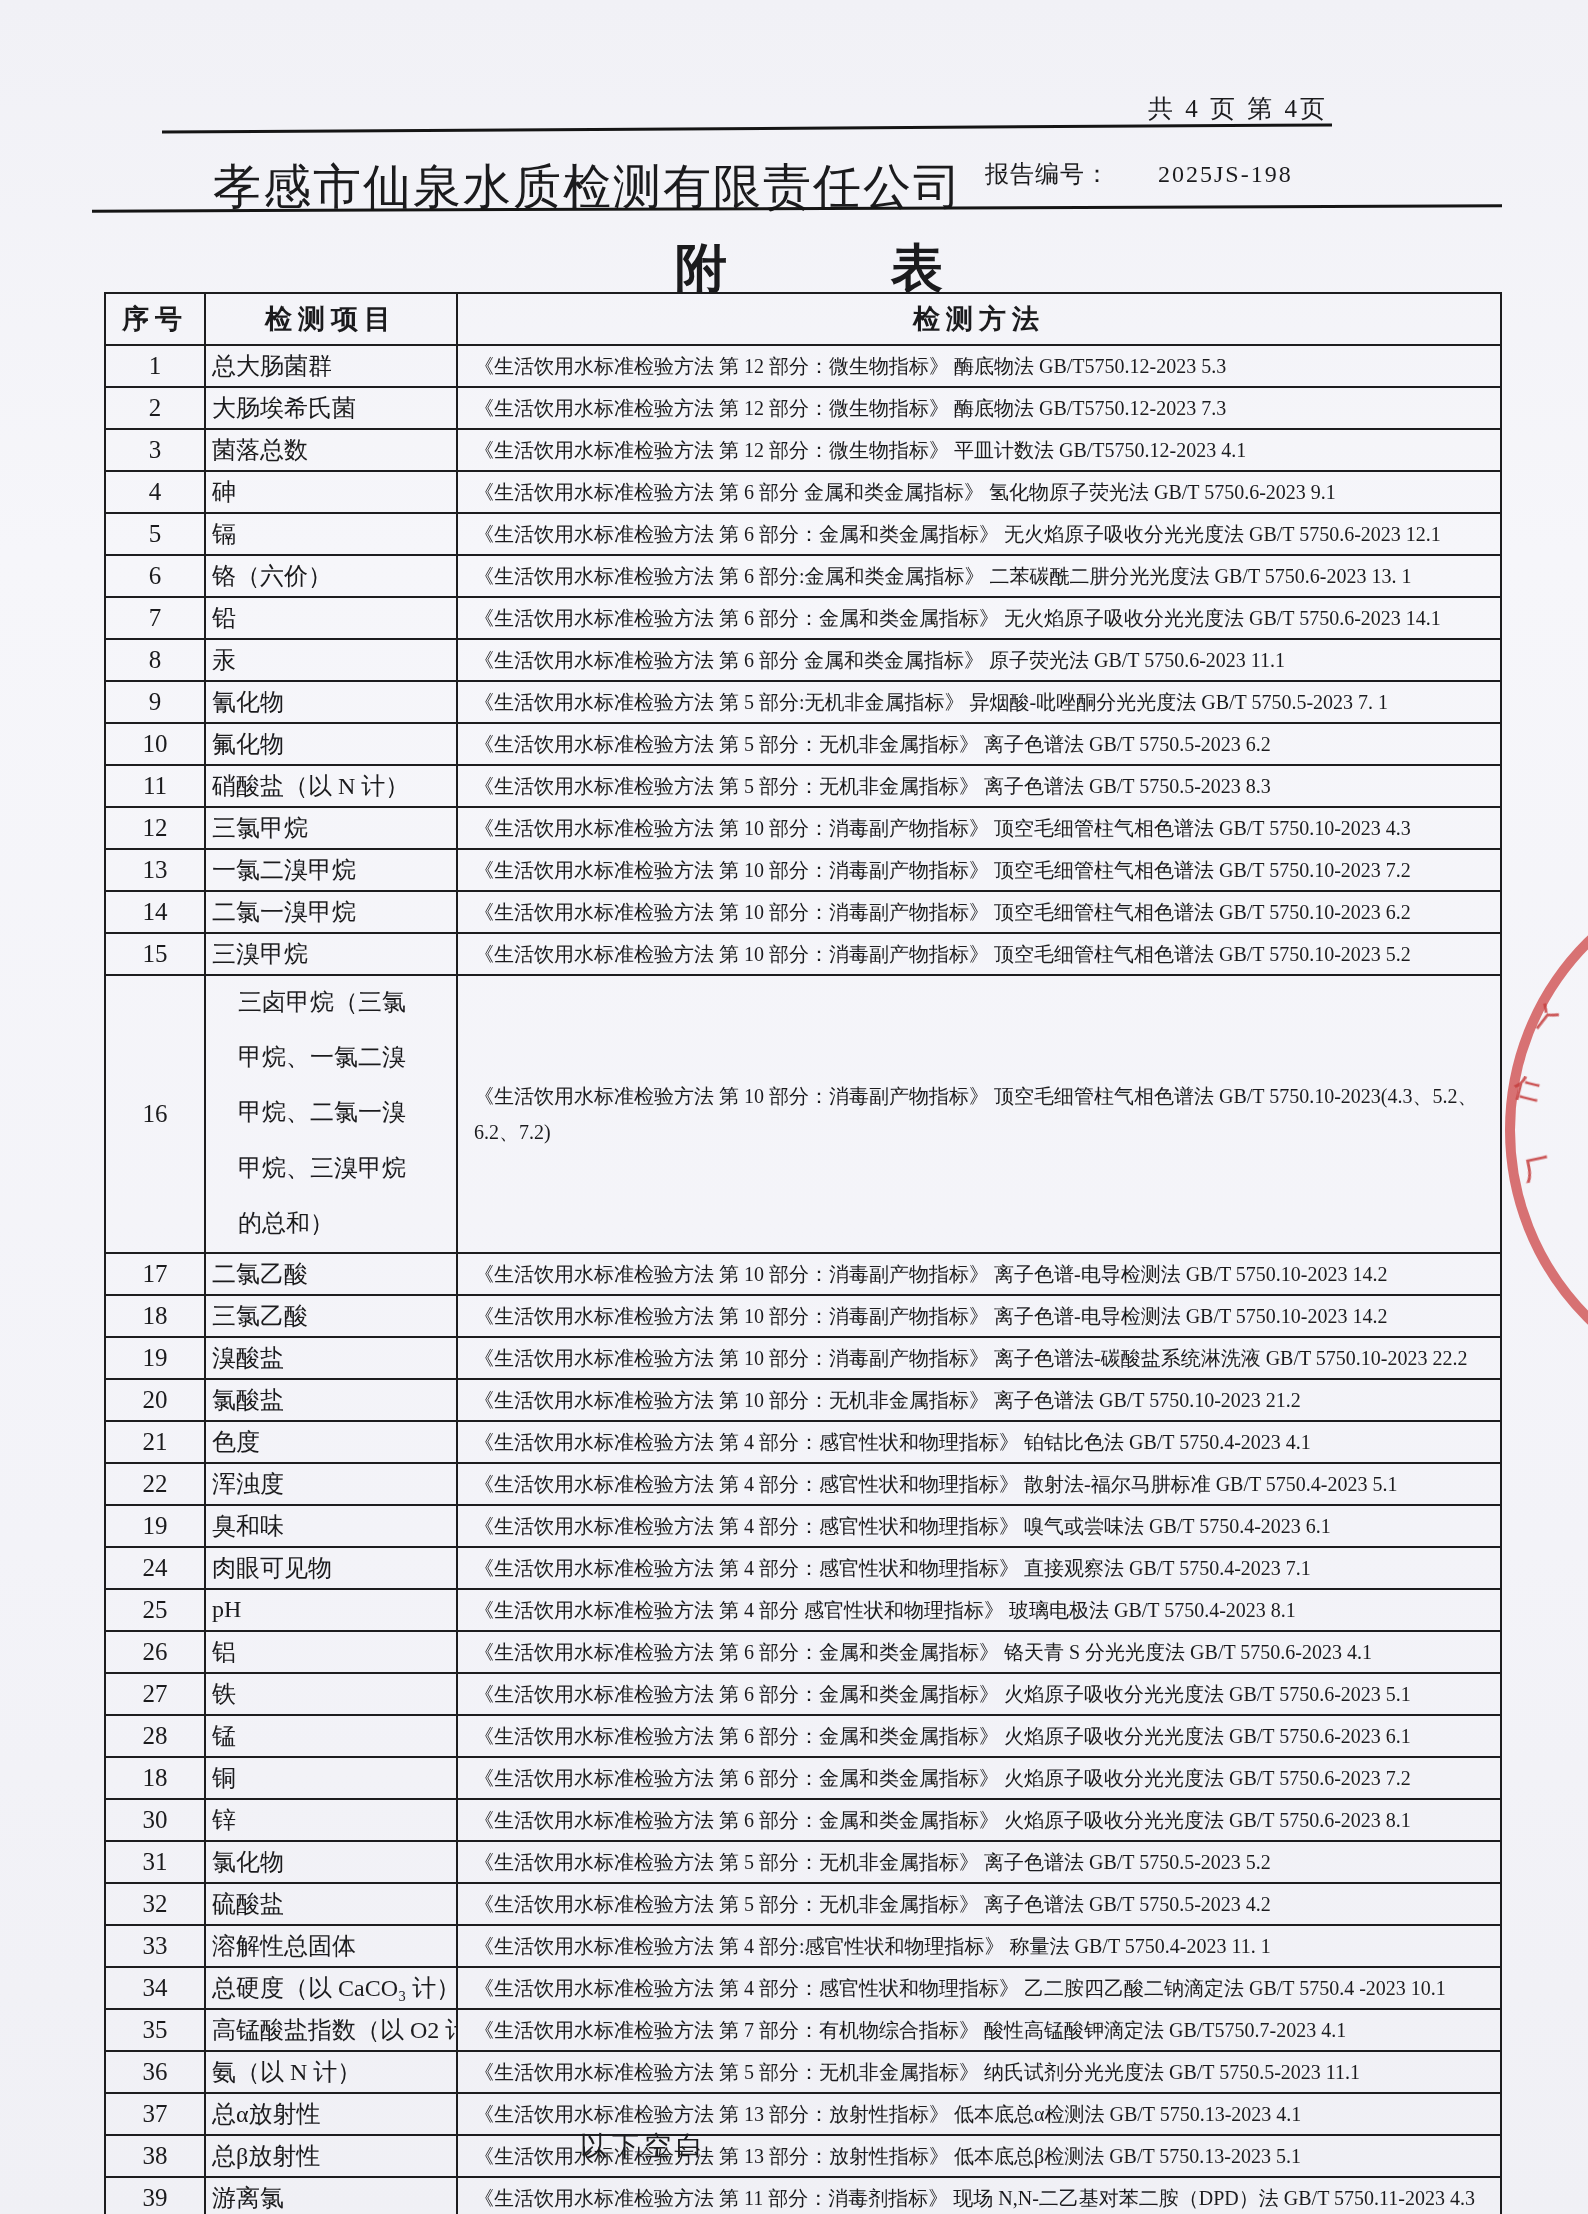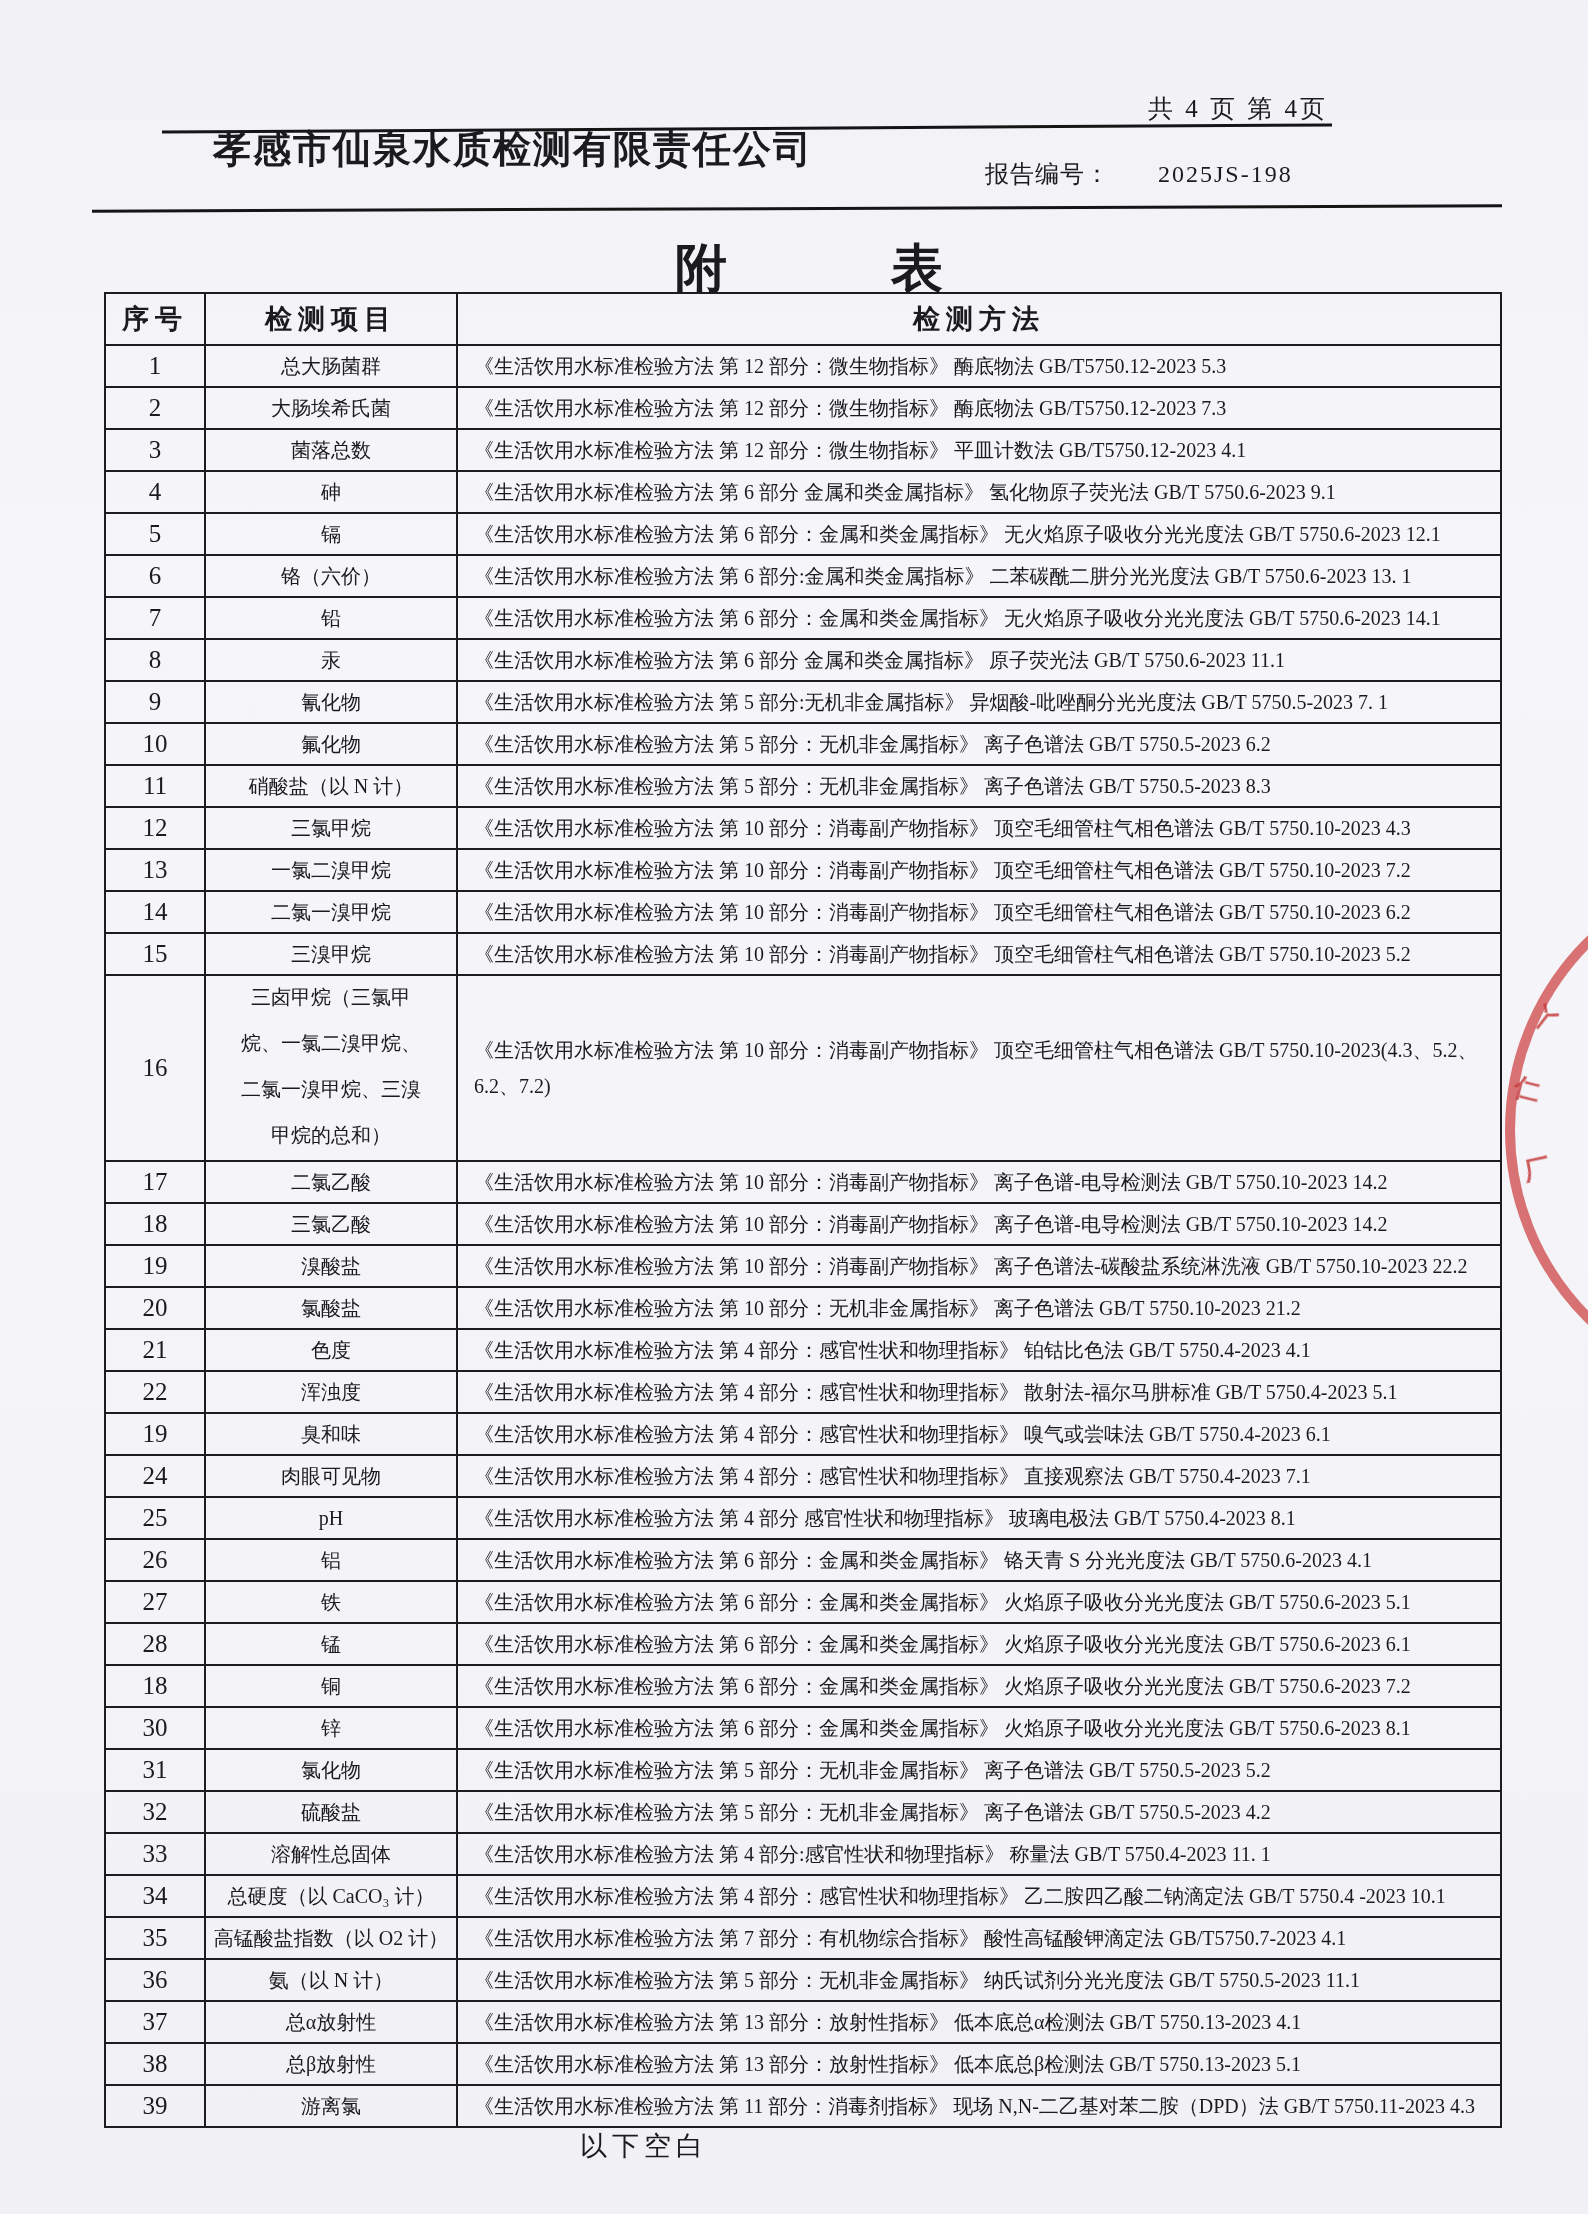--- a/index.html
+++ b/index.html
@@ -11,23 +11,23 @@
     color:#1b1b1d;
   }
   .page-info{
     position:absolute;top:92px;right:260px;
     font-size:25px;letter-spacing:3px;
   }
   .rule{position:absolute;background:#151515;height:3px;}
   .rule-top{top:127px;left:162px;width:1170px;transform:rotate(-0.35deg);}
   .rule-bottom{top:207px;left:92px;width:1410px;transform:rotate(-0.22deg);}
   .company{
-    position:absolute;top:124px;left:213px;
+    position:absolute;top:155px;left:213px;
     font-family:"Liberation Sans","DejaVu Sans",sans-serif;
-    font-weight:bold;font-size:38px;letter-spacing:2px;
+    font-weight:normal;font-size:48px;letter-spacing:2px;
   }
   .report-line{
     position:absolute;top:158px;left:985px;
     font-size:24px;letter-spacing:1px;white-space:nowrap;
   }
   .report-line .val{margin-left:48px;letter-spacing:2px;}
   .title{
     position:absolute;top:234px;left:16px;width:1588px;
     text-align:center;font-size:52px;font-weight:bold;letter-spacing:2px;
   }
@@ -35,21 +35,21 @@
     position:absolute;top:292px;left:104px;width:1396px;
     border-collapse:collapse;table-layout:fixed;
     background:transparent;
   }
   .methods th,.methods td{border:2px solid #1d1d1f;vertical-align:middle;}
   .methods thead tr{height:52px;font-family:Liberation Serif, serif;}
   .methods thead th{font-size:27px;font-weight:bold;letter-spacing:6px;text-align:center;}
   .methods tbody tr{height:42px;}
   .methods tbody tr.tall{height:160px;}
   td.c-no{text-align:center;font-size:25px;}
-  td.c-item{text-align:center;font-size:20px;padding:0 6px;white-space:nowrap;overflow:hidden;}
+  td.c-item{font-size:24px;padding:0 6px;white-space:nowrap;overflow:hidden;}
   tr.tall td.c-item{white-space:normal;line-height:2.3;padding:0 32px;font-family:Liberation Mono, monospace;}
   td.c-method{text-align:left;font-size:20px;padding:2px 8px 2px 16px;line-height:1.8;}
   .col-no{width:100px;}
   .col-item{width:252px;}
   .col-method{width:1044px;}
   .footer{
     position:absolute;top:2128px;left:0;width:1288px;
     text-align:center;font-size:27px;letter-spacing:5px;
   }
   .stamp-arc{

